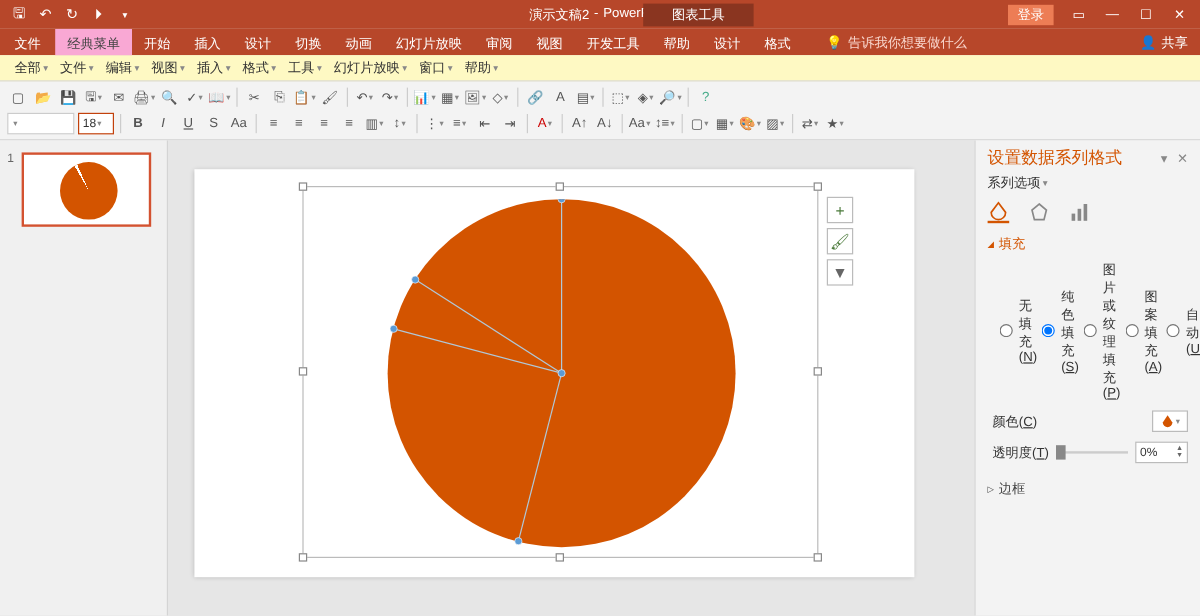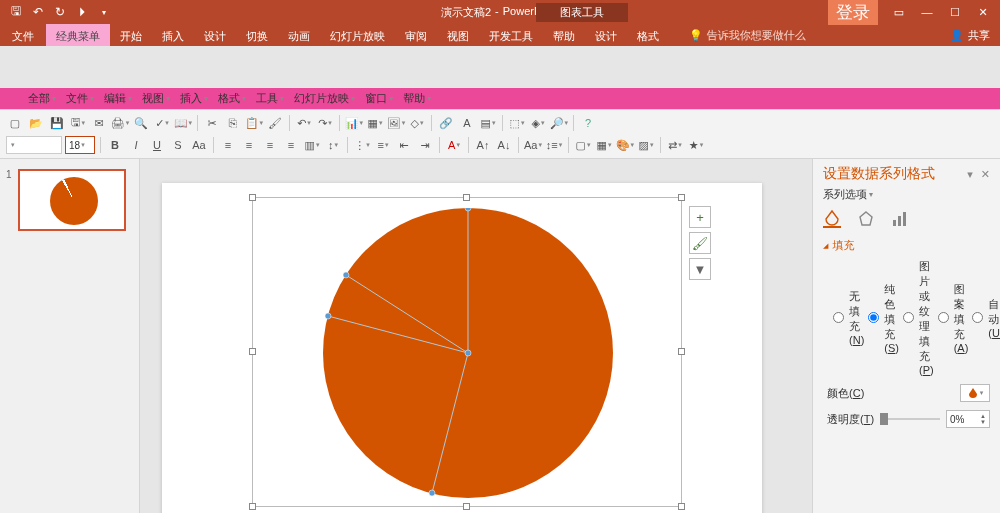--- a/index.html
+++ b/index.html
@@ -5,33 +5,33 @@
   * { box-sizing: border-box; margin: 0; padding: 0; font-family: "Microsoft YaHei", "Segoe UI", sans-serif; }
   body { width: 1000px; height: 513px; background: #e6e6e6; overflow: hidden; font-size: 11px; color: #333; }
   
   
   .titlebar { height: 24px; background: #b7472a; display: flex; align-items: center; color: #fff; position: relative; }
   .qat { display: flex; align-items: center; gap: 2px; padding-left: 6px; }
   .qat-btn { width: 20px; height: 20px; display: flex; align-items: center; justify-content: center; font-size: 12px; cursor: pointer; }
   .title-center { position: absolute; left: 50%; transform: translateX(-50%); font-size: 11px; display: flex; gap: 4px; }
   .title-tool { position: absolute; left: 536px; background: #8a3520; padding: 2px 24px; font-size: 11px; }
   .title-right { margin-left: auto; display: flex; align-items: center; gap: 2px; padding-right: 4px; }
-  .login-btn { background: #ed7d55; padding: 1px 8px; font-size: 17px; cursor: pointer; margin-right: 6px; }
+  .login-btn { background: #ed7d55; padding: 1px 8px; font-size: 11px; cursor: pointer; margin-right: 6px; }
   .win-btn { width: 26px; height: 20px; display: flex; align-items: center; justify-content: center; font-size: 11px; cursor: pointer; }
   
   
   .ribbon-tabs { height: 22px; background: #b7472a; display: flex; align-items: stretch; color: #fff; }
   .rtab { padding: 3px 10px 0; font-size: 11px; cursor: pointer; display: flex; align-items: center; }
   .rtab.active { background: #f9a8d4; color: #444; }
   .rtab.file { padding: 3px 12px 0; }
   .tell-me { margin-left: 20px; display: flex; align-items: center; gap: 4px; color: #f8d5cc; font-size: 11px; }
   .share-area { margin-left: auto; padding-right: 10px; display: flex; align-items: center; gap: 4px; font-size: 11px; }
   
   
-  .classic-menu { height: 22px; background: #ec4899; display: flex; align-items: center; border-bottom: 1px solid #d4d4d4; padding-left: 24px; gap: 2px; margin-top: 42px;}
+  .classic-menu { height: 22px; background: #fef9c3; display: flex; align-items: center; border-bottom: 1px solid #d4d4d4; padding-left: 8px; gap: 2px;}
   .cm-item { padding: 2px 4px; font-size: 11px; cursor: pointer; display: flex; align-items: center; gap: 1px;}
   .cm-drop::after { content: "▾"; font-size: 8px; margin-left: 1px; color: #888;}
   
   
   .toolbar { background: #f3f3f3; border-bottom: 1px solid #d4d4d4; padding: 2px 6px; }
   .tb-row { display: flex; align-items: center; gap: 3px; height: 22px; }
   .tb-btn { width: 18px; height: 18px; display: flex; align-items: center; justify-content: center; font-size: 11px; color: #555; cursor: pointer; border: 1px solid transparent; }
   .tb-sep { width: 1px; height: 16px; background: #ccc; margin: 0 2px; }
   .tb-dd::after { content: "▾"; font-size: 7px; color: #888; margin-left: 1px;}
   .font-name { width: 56px; height: 18px; border: 1px solid #ccc; background: #fff; font-size: 10px; padding: 0 3px; display: flex; align-items: center; }
@@ -362,14 +362,17 @@
         <div class="spin">
           <span>0%</span>
           <span class="spin-arrows">
               <span>▲</span>
               <span>▼</span>
             </span>
         </div>
       </div>
     </div>
 
+    <div class="fp-section" style="margin-top:14px;">
+      <div class="fp-shead2 collapsed">边框</div>
+    </div>
   </div>
 </div>
 
 </body></html>

